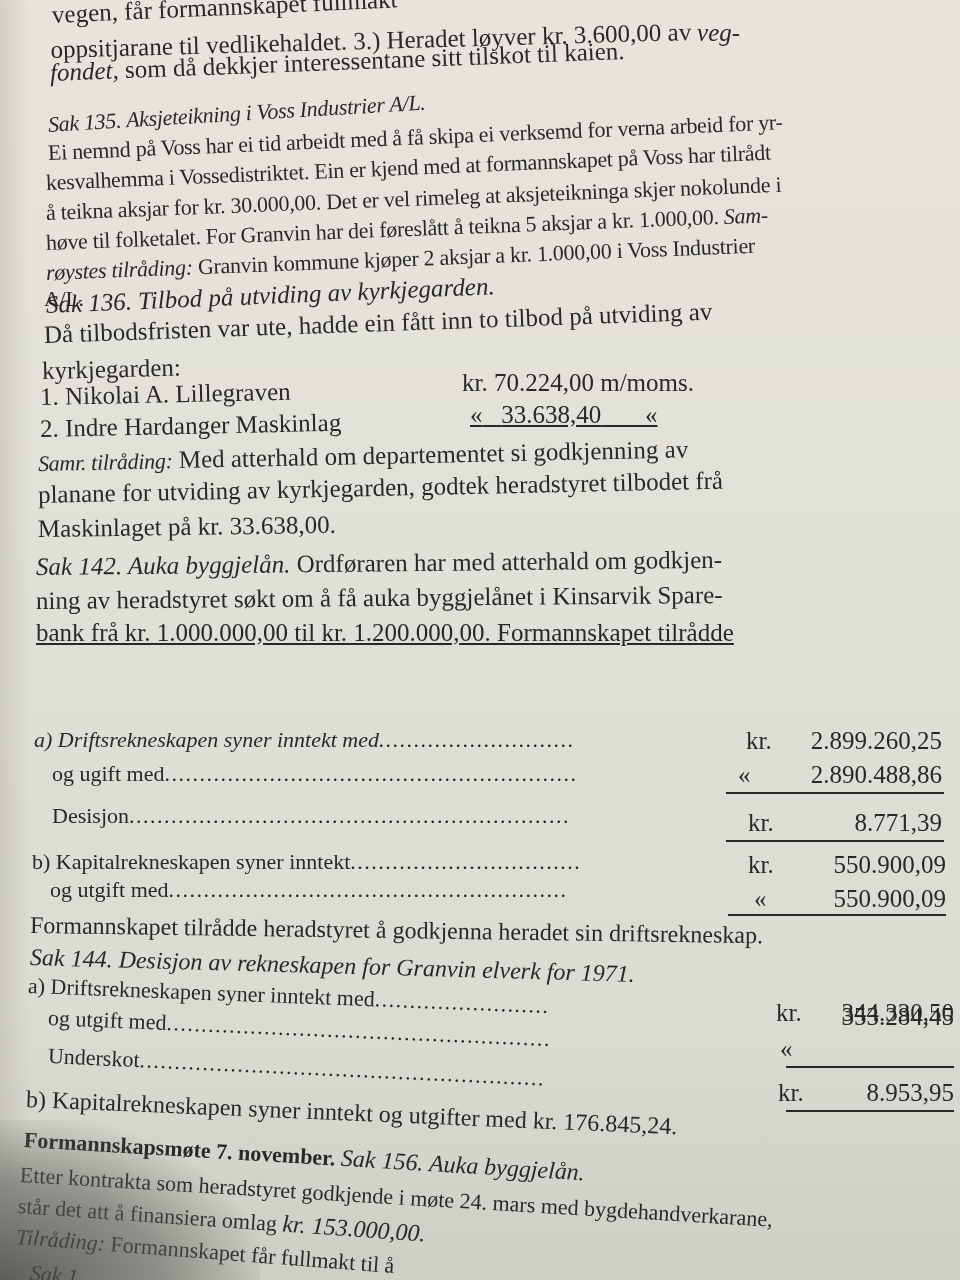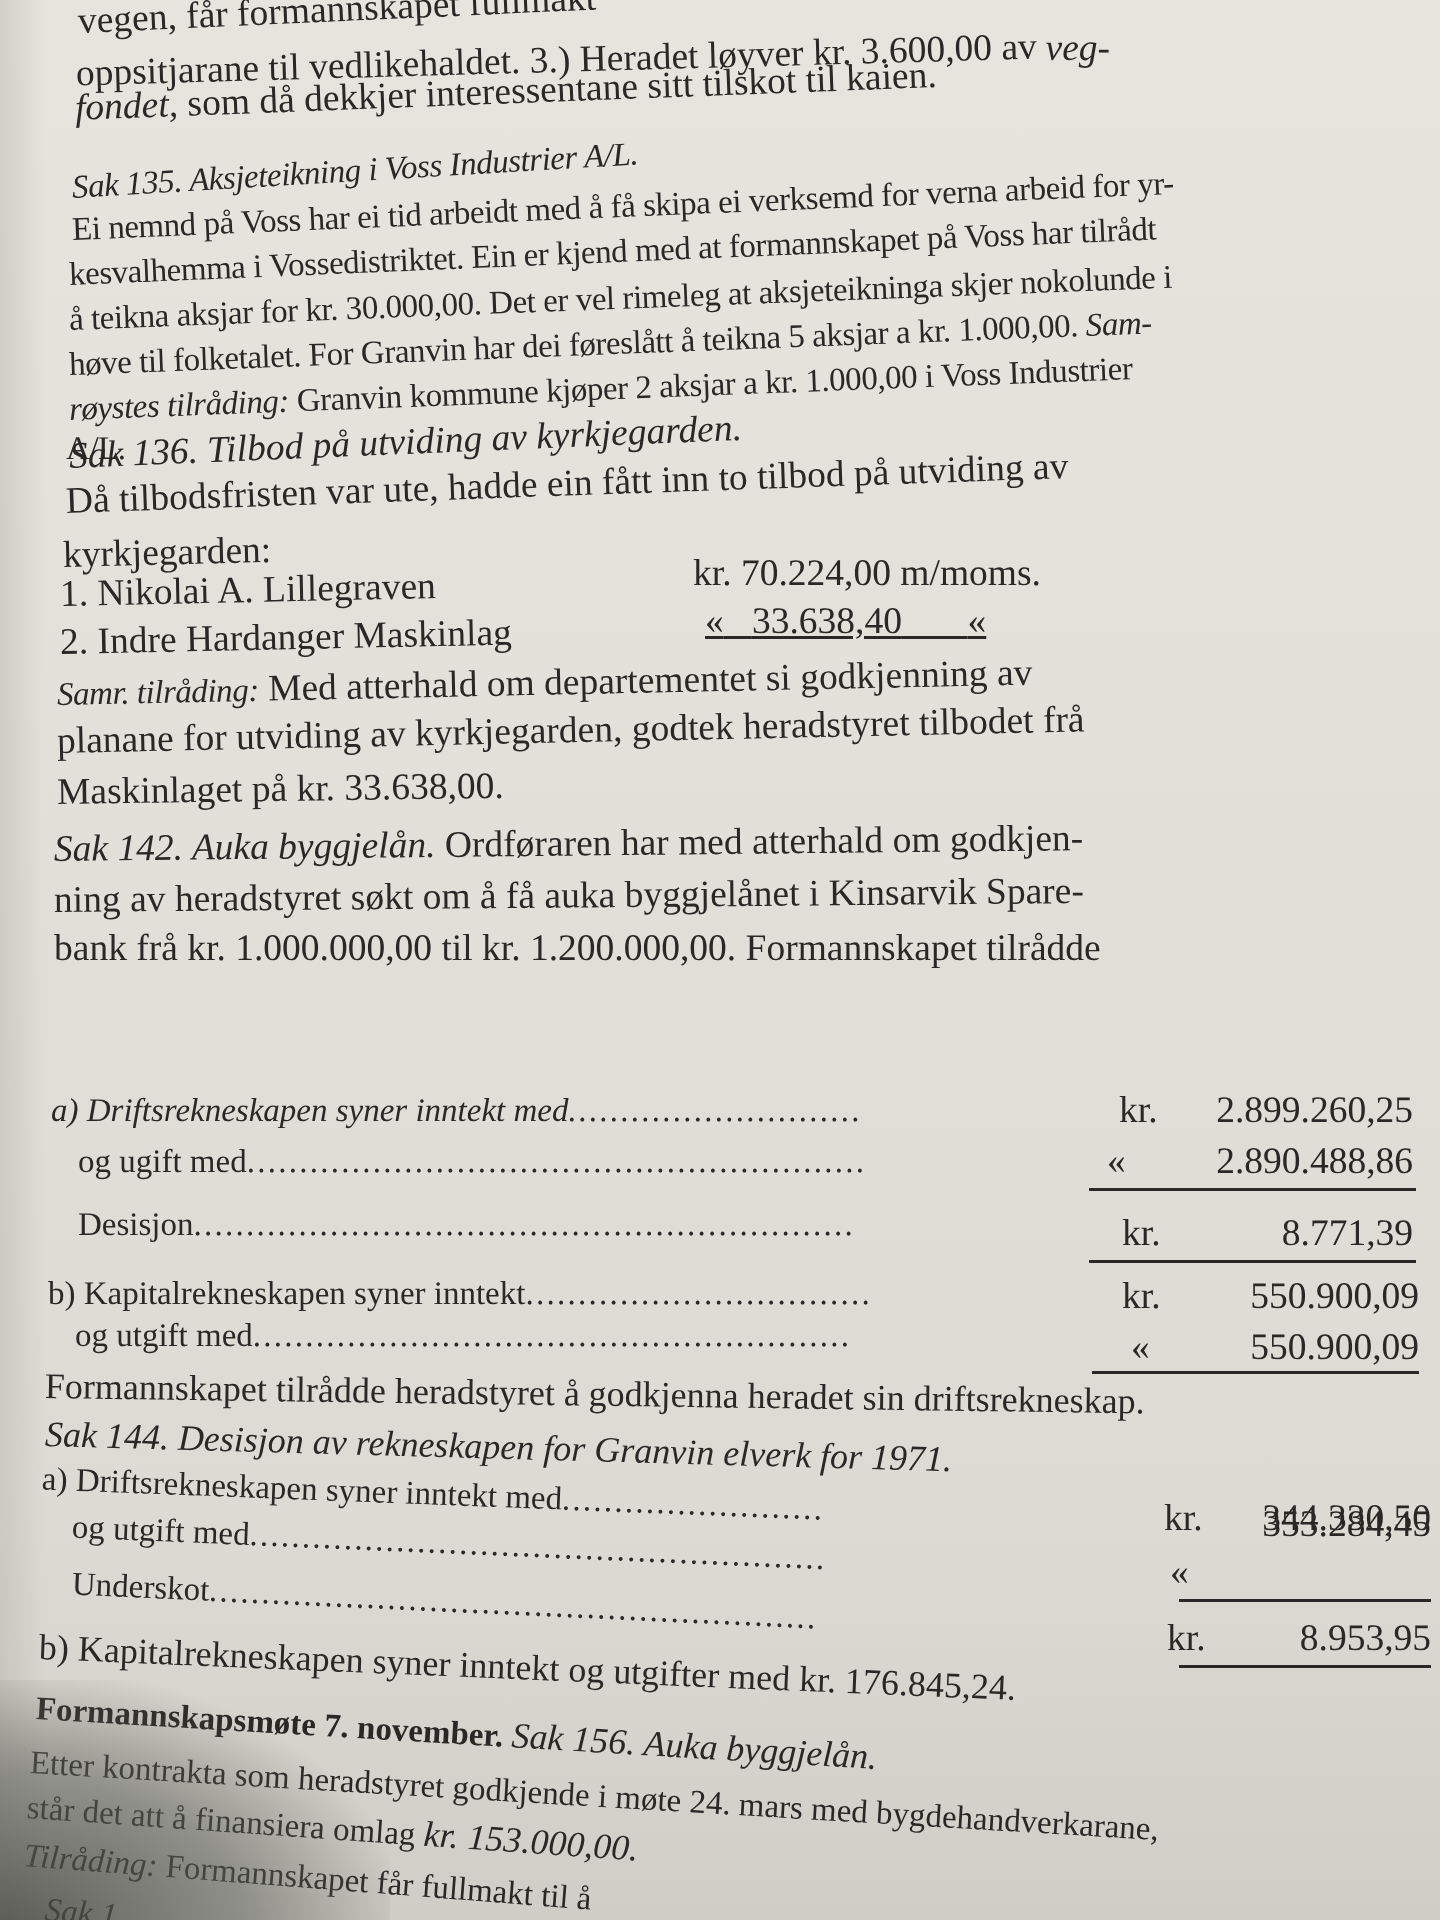--- a/index.html
+++ b/index.html
@@ -77,21 +77,21 @@
   <div class="line" style="left:38px; top:448px; transform:rotate(-1.2deg);">
     <i class="sm">Samr. tilråding:</i> <span>Med atterhald om departementet si godkjenning av</span>
   </div>
   <div class="line" style="left:38px; top:480px; transform:rotate(-1.2deg);">planane for utviding av kyrkjegarden, godtek heradstyret tilbodet frå</div>
   <div class="line" style="left:38px; top:514px; transform:rotate(-0.8deg);">Maskinlaget på kr. 33.638,00.</div>
 
   <div class="line" style="left:36px; top:552px; transform:rotate(-0.6deg);">
     <i>Sak 142. Auka byggjelån.</i> <span>Ordføraren har med atterhald om godkjen-</span>
   </div>
   <div class="line" style="left:36px; top:586px; transform:rotate(-0.5deg);">ning av heradstyret søkt om å få auka byggjelånet i Kinsarvik Spare-</div>
-  <div class="line" style="left:36px; top:618px;">bank frå kr. 1.000.000,00 til kr. 1.200.000,00. Formannskapet tilrådde</div>
+  <div class="line" style="left:36px; top:618px;text-decoration:underline;">bank frå kr. 1.000.000,00 til kr. 1.200.000,00. Formannskapet tilrådde</div>
 
 
   <div>
     <div class="row" style="left:34px; top:726px;font-style:italic;"><span>a) Driftsrekneskapen syner inntekt med</span><span class="dots">............................</span></div>
     <div class="amt" style="left:746px; top:726px;">kr.</div>
     <div class="amt" style="right:18px; top:726px;">2.899.260,25</div>
 
     <div class="row" style="left:52px; top:760px;"><span>og ugift med</span><span class="dots">...........................................................</span></div>
     <div class="amt" style="left:738px; top:760px;">«</div>
     <div class="amt" style="right:18px; top:760px;text-align:center;">2.890.488,86</div>

